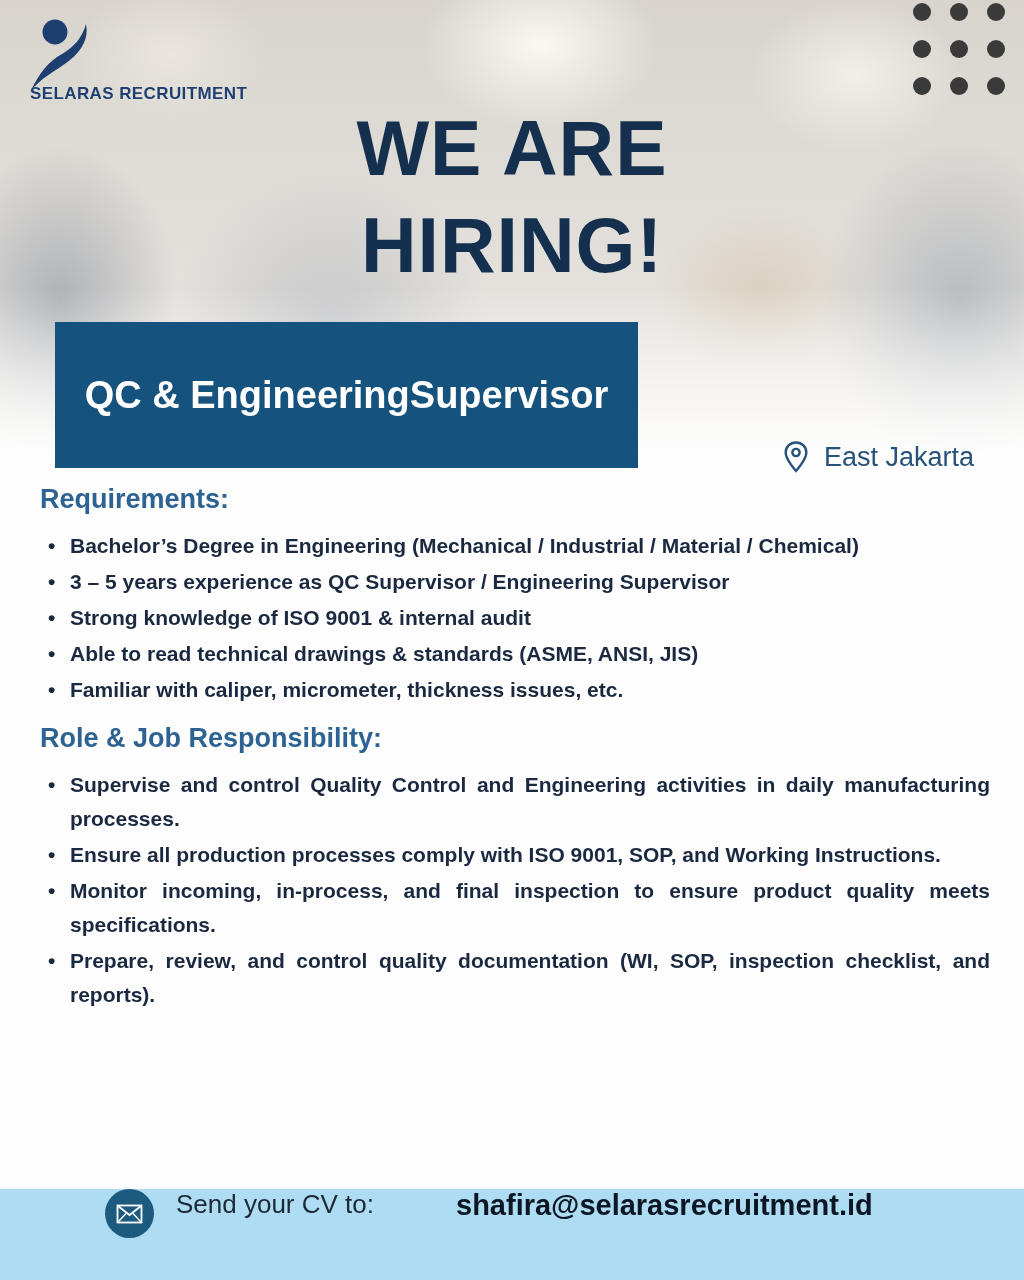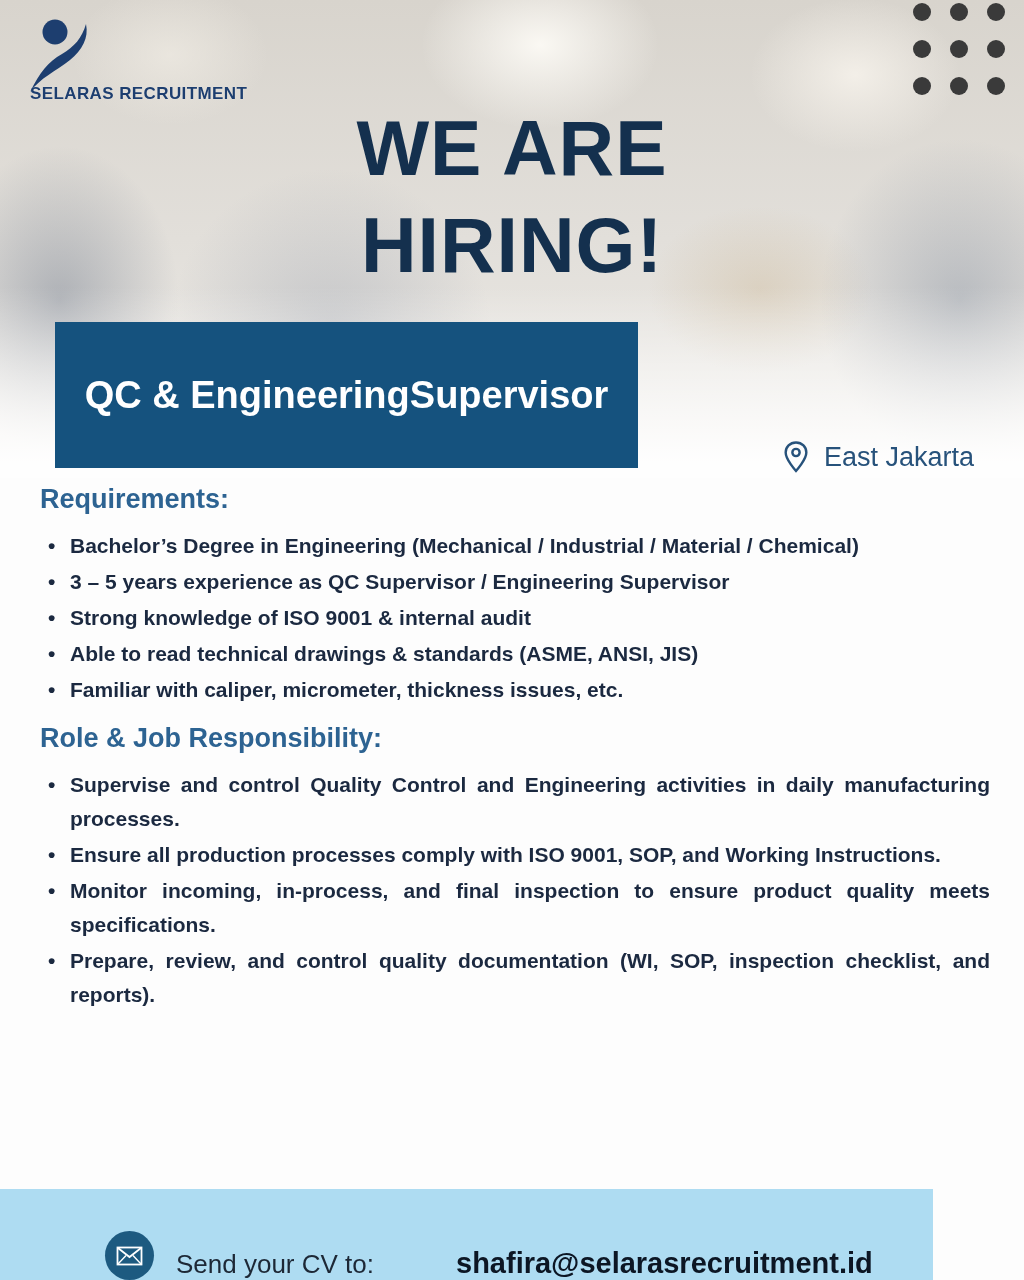--- a/index.html
+++ b/index.html
@@ -81,23 +81,23 @@
     text-align: justify;
   }
   .bullet-list li::before {
     content: "\2022"; position: absolute; left: 8px; top: 0;
     color: var(--body_text, #1b2940);
   }
   .section + .section { margin-top: 16px; }
 
   
   .footer {
-    position: absolute; left: 0; bottom: 0; width: 933px; height: 91px;
+    position: absolute; left: 0; bottom: 0; width: 1024px; height: 91px;
     background: var(--footer_bg, #aedcf2);
-    display: flex; align-items: flex-end; padding-left: 105px;
+    display: flex; align-items: flex-start; padding-left: 105px;
   }
   .mail-circle {
     width: 49px; height: 49px; border-radius: 50%; flex: 0 0 49px;
     background: var(--footer_circle, #1d5a80);
     display: flex; align-items: center; justify-content: center;
   }
   .footer-label {
     margin-left: 22px; font-size: 26px; font-weight: 500; color: var(--footer_text, #1d2836);
   }
   .footer-email {

